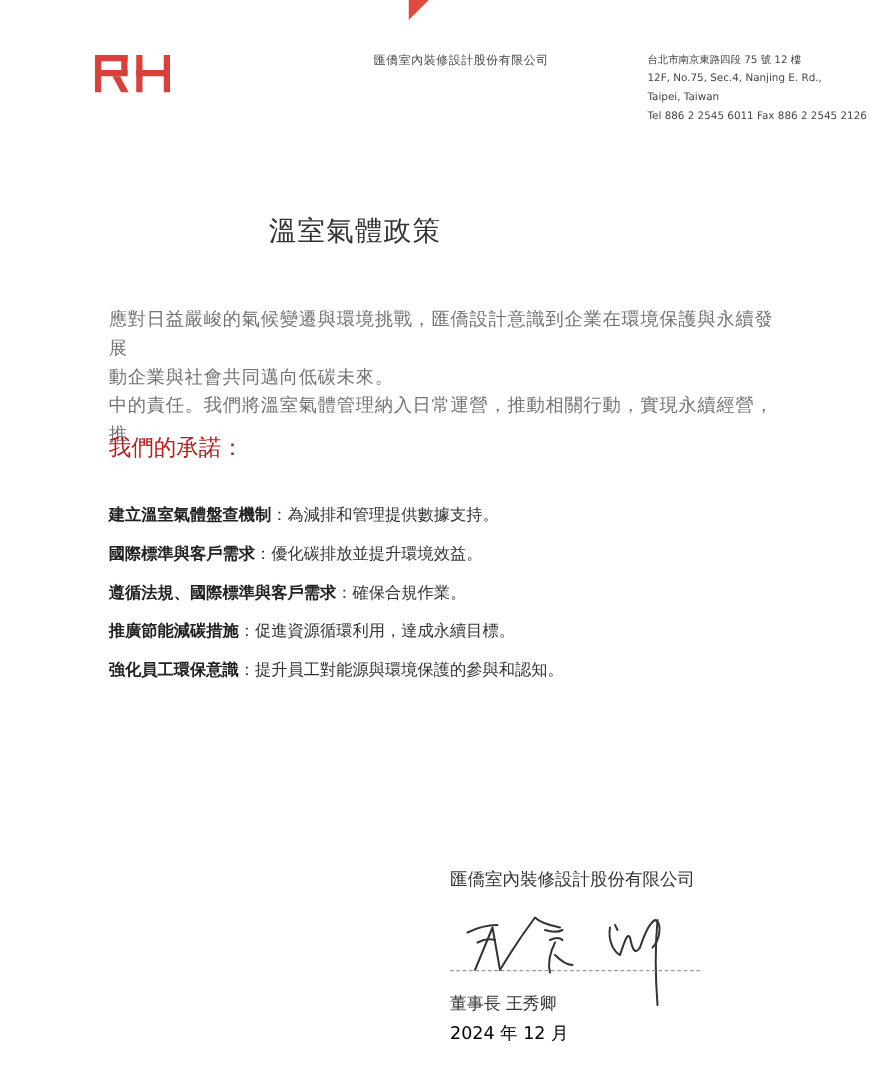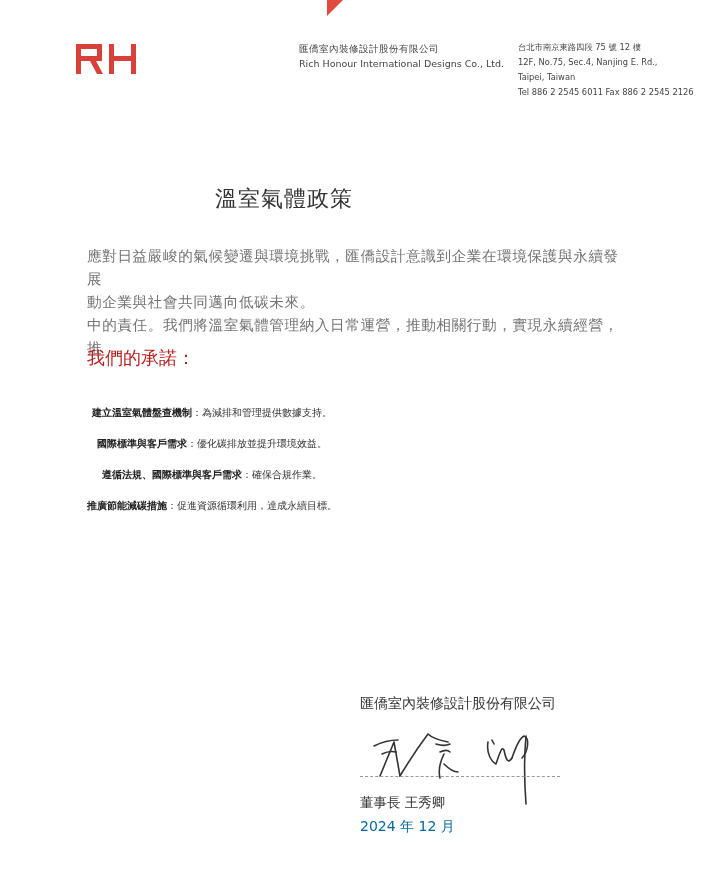--- a/index.html
+++ b/index.html
@@ -46,21 +46,21 @@
       top: 40px;
       font-size: 8.3px;
       line-height: 15px;
       color: #444;
       white-space: nowrap;
     }
     .doc-title {
       position: absolute;
       left: 0;
       width: 568px;
-      top: 184px;
+      top: 170px;
       text-align: center;
       font-size: 22px;
       color: #333;
       letter-spacing: 1px;
     }
     .intro {
       position: absolute;
       left: 87px;
       top: 244px;
       width: 540px;
@@ -78,26 +78,25 @@
     }
     .commit-list {
       position: absolute;
       left: 87px;
       top: 403px;
       margin: 0;
       padding: 0;
       list-style: none;
     }
     .commit-list li {
-      font-size: 10px;
+      font-size: 13px;
       height: 31px;
       line-height: 20px;
       color: #333;
       white-space: nowrap;
-      text-align: center;
     }
     .commit-list .bold { font-weight: bold; color: #222; }
     .sign-company {
       position: absolute;
       left: 360px;
       top: 695px;
       font-size: 14px;
       color: #333;
     }
     .signature {
@@ -119,21 +118,21 @@
       left: 360px;
       top: 794px;
       font-size: 13.5px;
       color: #333;
     }
     .sign-date {
       position: absolute;
       left: 360px;
       top: 818px;
       font-size: 14px;
-      color: #0369a1;
+      color: #000000;
     }
   </style>
 </head>
 <body>
 
 <div class="corner-mark"></div>
 
 <svg class="logo" viewBox="0 0 60 30">
   <g fill="#d9403a">
 
@@ -144,21 +143,20 @@
     <polygon points="14,17 20,17 27,30 21,30"></polygon>
 
     <rect x="33" y="0" width="5" height="30"></rect>
     <rect x="55" y="0" width="5" height="30"></rect>
     <rect x="33" y="12" width="27" height="5"></rect>
   </g>
 </svg>
 
 <div class="header-company">
   <div class="zh">匯僑室內裝修設計股份有限公司</div>
-  <div>Rich Honour International Designs Co., Ltd.</div>
 </div>
 
 <div class="header-address">
   <div>台北市南京東路四段 75 號 12 樓</div>
   <div>12F, No.75, Sec.4, Nanjing E. Rd.,</div>
   <div>Taipei, Taiwan</div>
   <div>Tel 886 2 2545 6011 Fax 886 2 2545 2126</div>
 </div>
 
 <div class="doc-title">溫室氣體政策</div>
@@ -169,20 +167,21 @@
   <div>中的責任。我們將溫室氣體管理納入日常運營，推動相關行動，實現永續經營，推</div>
 </div>
 
 <div class="commit-heading">我們的承諾：</div>
 
 <ul class="commit-list">
   <li><span class="bold">建立溫室氣體盤查機制</span><span>：為減排和管理提供數據支持。</span></li>
   <li><span class="bold">國際標準與客戶需求</span><span>：優化碳排放並提升環境效益。</span></li>
   <li><span class="bold">遵循法規、國際標準與客戶需求</span><span>：確保合規作業。</span></li>
   <li><span class="bold">推廣節能減碳措施</span><span>：促進資源循環利用，達成永續目標。</span></li>
+  <li><span class="bold">強化員工環保意識</span><span>：提升員工對能源與環境保護的參與和認知。</span></li>
 </ul>
 
 <div class="sign-company">匯僑室內裝修設計股份有限公司</div>
 
 <svg class="signature" viewBox="0 0 210 80">
   <g fill="none" stroke="#333" stroke-width="1.6" stroke-linecap="round" stroke-linejoin="round">
     <path d="M14 18 C 22 14, 32 12, 38 12"></path>
     <path d="M22 26 C 26 24, 32 23, 36 24"></path>
     <path d="M20 48 L 34 14 L 40 48"></path>
     <path d="M40 48 C 52 28, 62 14, 68 6 C 72 10, 78 12, 88 14"></path>

